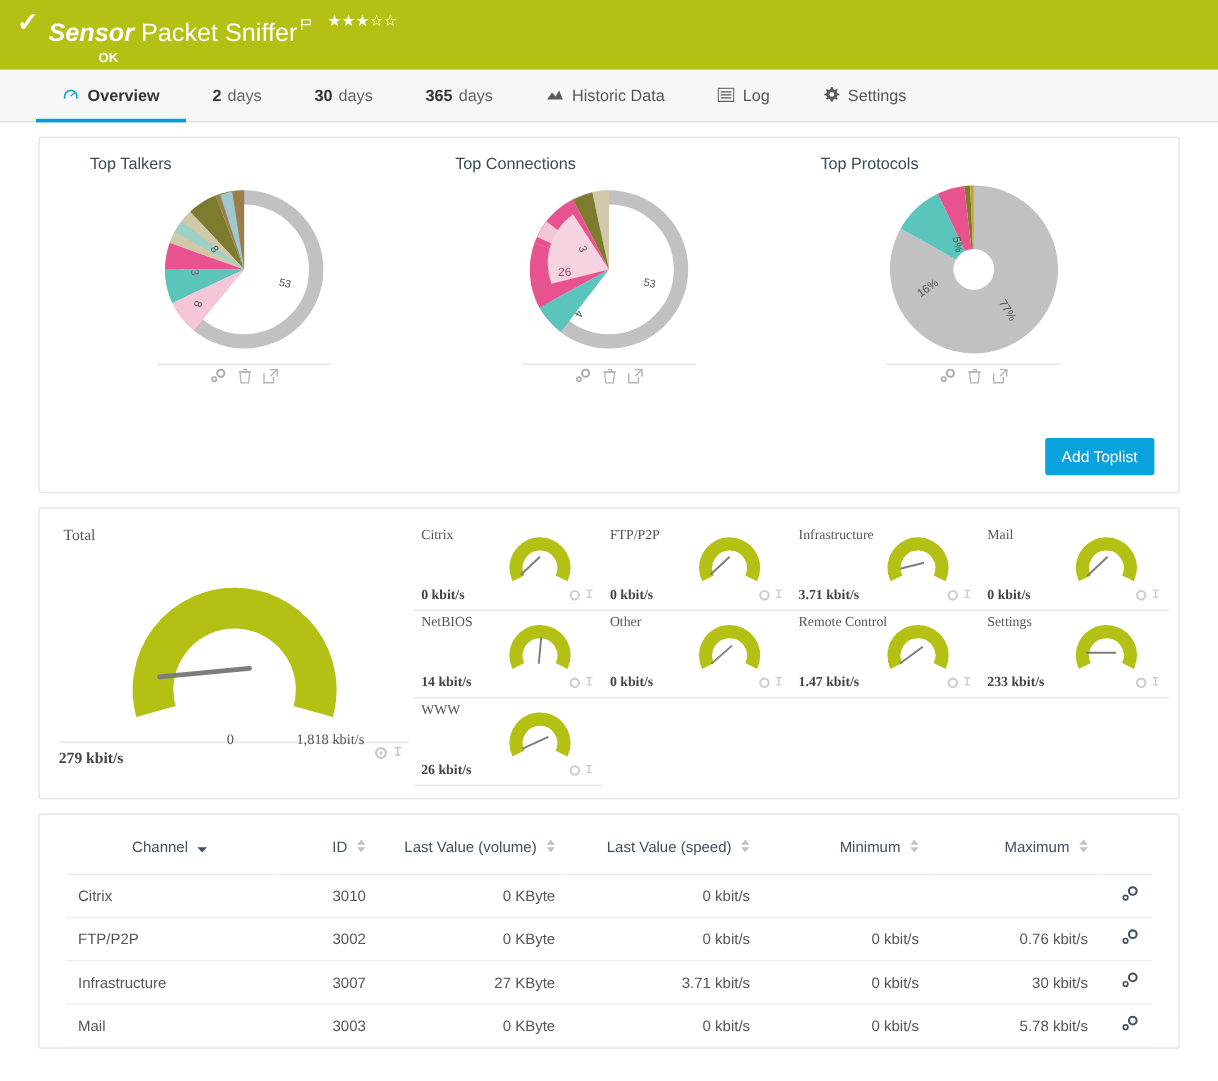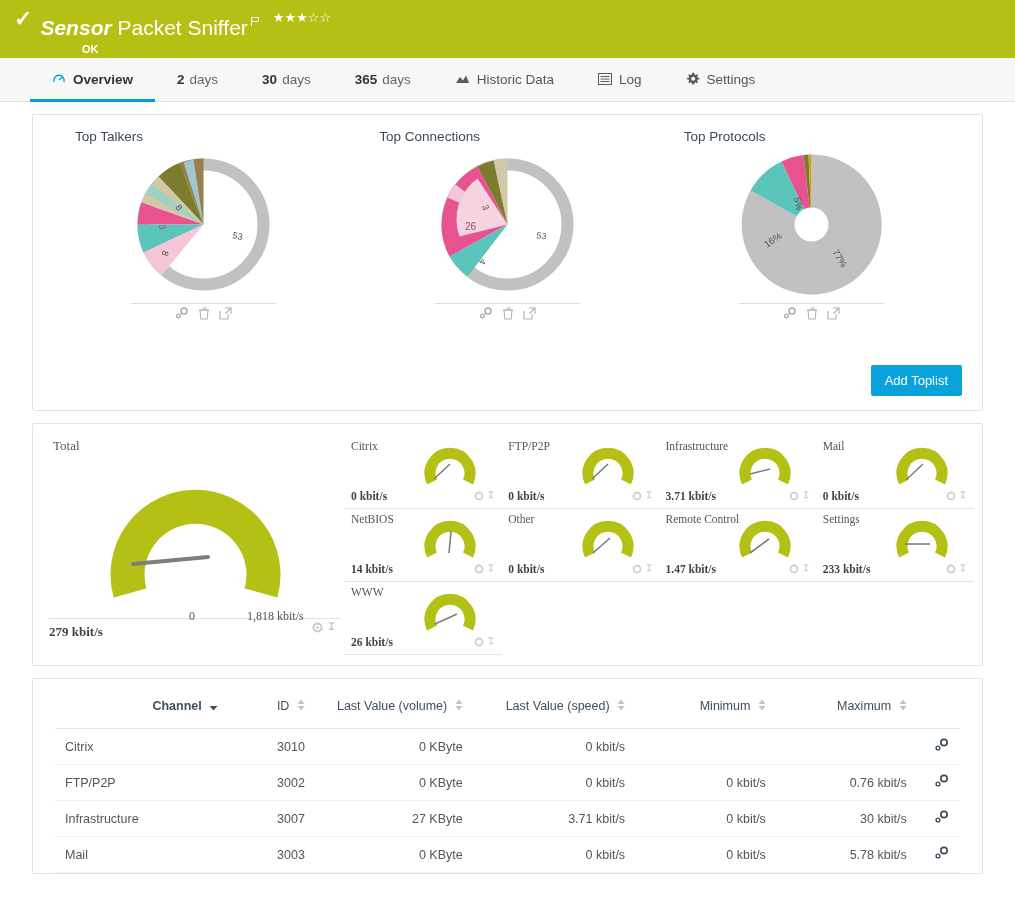--- a/index.html
+++ b/index.html
@@ -200,21 +200,21 @@
     font-size: 12.5px;
     font-weight: normal;
     color: #3f4f5e;
     text-align: right;
     padding: 10px 10px 14px 10px;
     vertical-align: top;
     border-bottom: 1px solid #e6e6e6;
     white-space: nowrap;
     cursor: pointer;
   }
-  table.channels th.left { text-align: right; font-weight: bold; }
+  table.channels th.left { text-align: center; }
   table.channels td {
     font-size: 12.5px;
     color: #555;
     text-align: right;
     padding: 9px 10px;
     border-bottom: 1px solid #eeeeee;
     white-space: nowrap;
   }
   table.channels td.left { text-align: left; }
   table.channels td.tools { text-align: right; color: #3f4f5e; width: 40px; }

